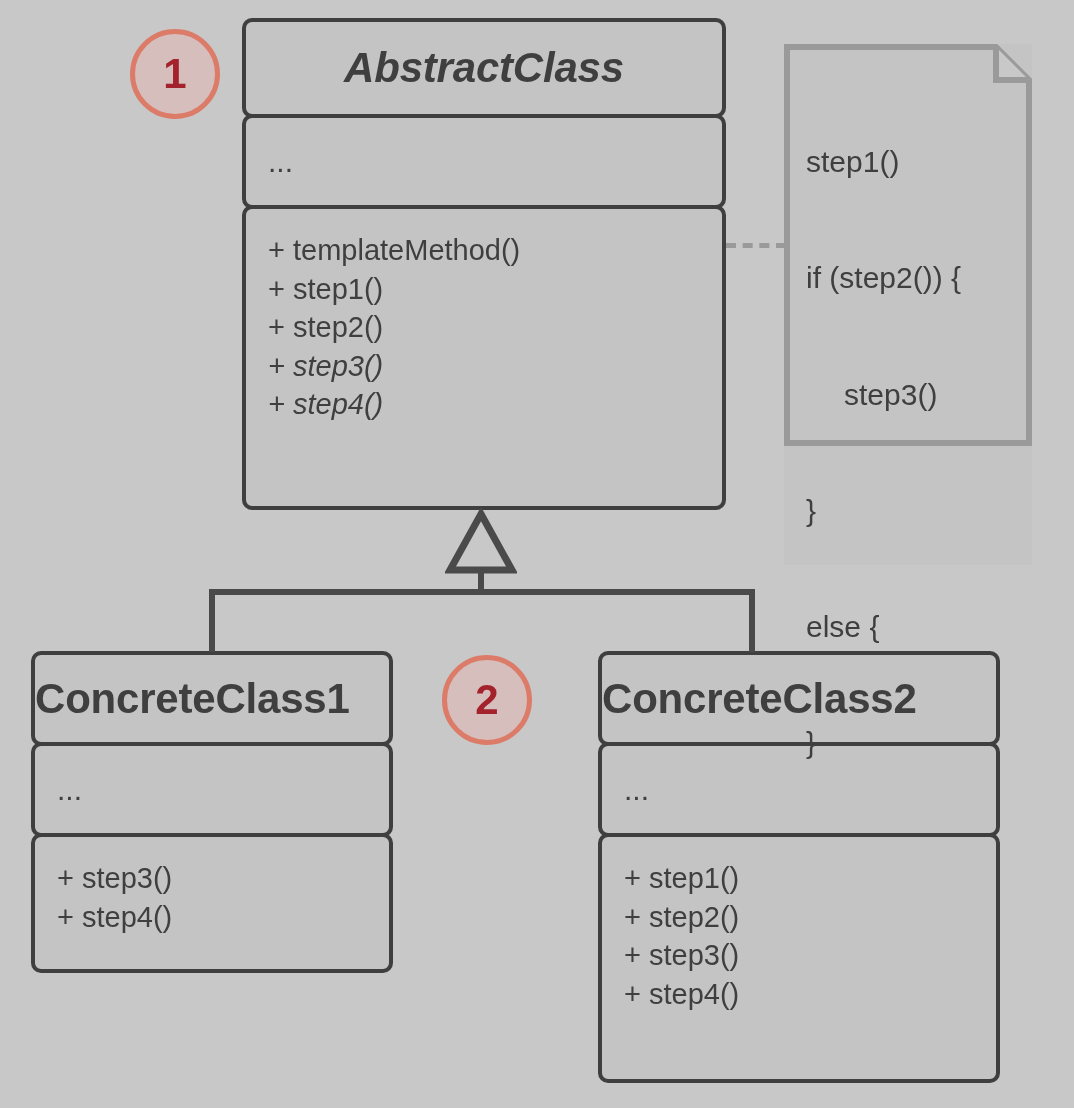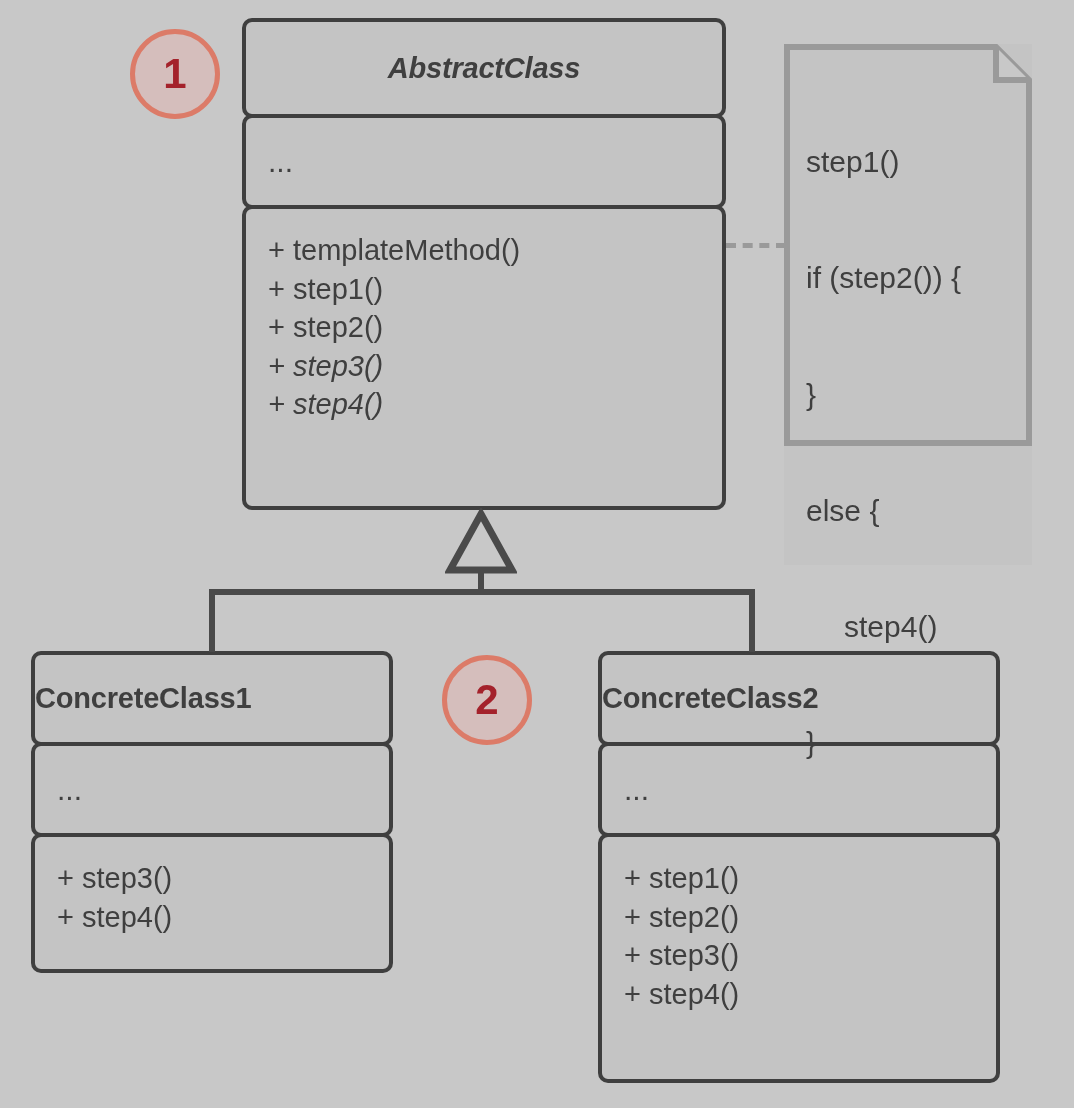--- a/index.html
+++ b/index.html
@@ -31,21 +31,21 @@
     color: #3f3f3f;
     display: flex;
     flex-direction: column;
     justify-content: center;
   }
   .compartment + .compartment {
     margin-top: -4px;
   }
   .cmp-title {
     text-align: center;
-    font-size: 29px;
+    font-size: 42px;
     letter-spacing: -0.2px;
   }
   .cmp-title.abstract {
     font-style: italic;
     font-weight: bold;
   }
   .cmp-title.concrete {
     font-weight: bold;
     text-align: left;
   }
@@ -150,23 +150,23 @@
   </div>
 
   <div class="note" style="left:784px; top:44px; width:248px; height:521px;">
     <svg class="note-shape" viewBox="0 0 248 402" preserveAspectRatio="none">
       <path d="M3,3 L212,3 L245,36 L245,399 L3,399 Z" fill="#c4c4c4" stroke="#9a9a9a" stroke-width="6" stroke-linejoin="miter"></path>
       <path d="M212,3 L212,36 L245,36" fill="#c8c8c8" stroke="#9a9a9a" stroke-width="6" stroke-linejoin="miter"></path>
     </svg>
     <div class="note-text">
       <span class="note-line"><span>step1()</span></span>
       <span class="note-line"><b>if</b><span> (step2()) {</span></span>
+      <span class="note-line indent"><span>step3()</span></span>
       <span class="note-line"><span>}</span></span>
       <span class="note-line"><b>else</b><span> {</span></span>
-      <span class="note-line indent"><span>step4()</span></span>
       <span class="note-line"><span>}</span></span>
     </div>
   </div>
 
   <div class="uml-class" style="left:31px; top:651px; width:362px;">
     <div class="compartment cmp-title concrete" style="height:95px;">ConcreteClass1</div>
     <div class="compartment cmp-attrs" style="height:95px;">...</div>
     <div class="compartment cmp-ops" style="height:140px;">
       <span class="op-line">+ step3()</span>
       <span class="op-line">+ step4()</span>

